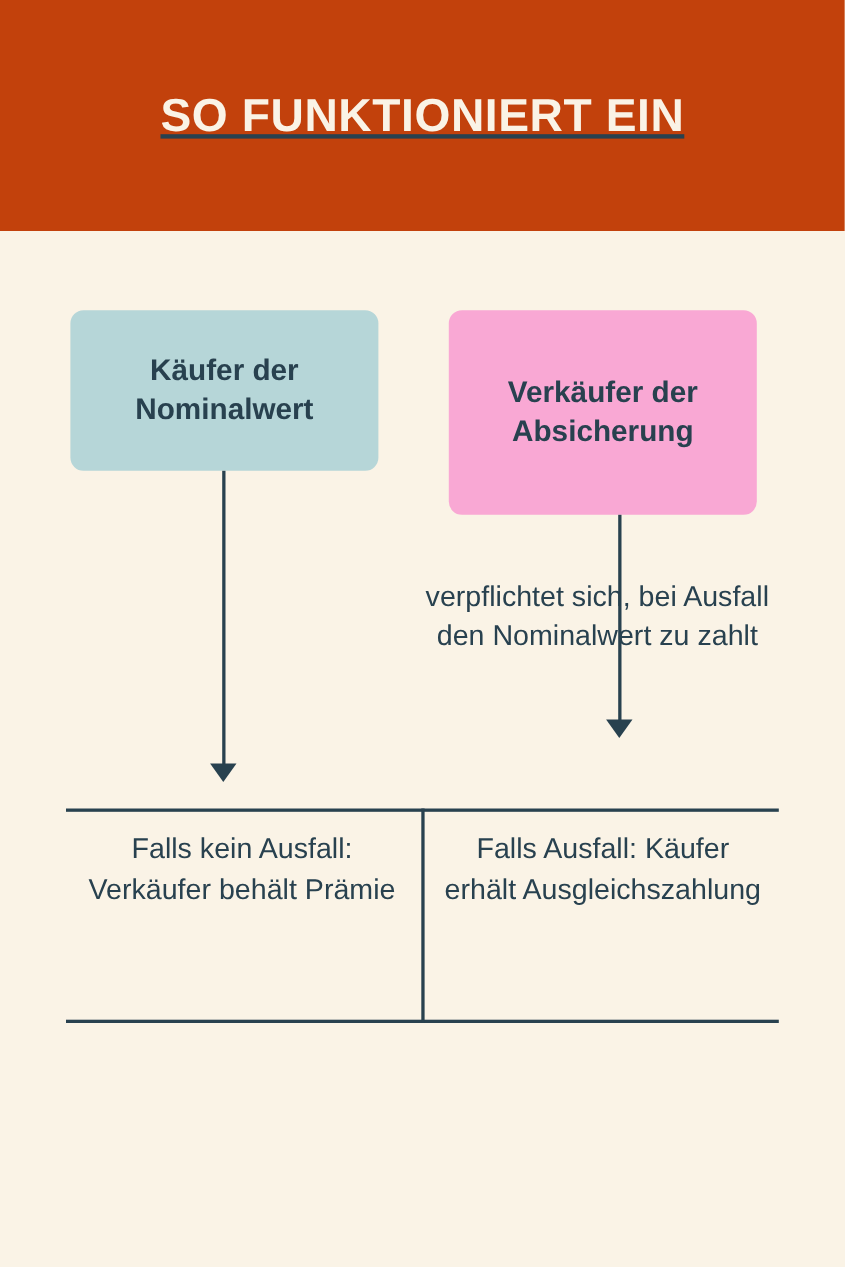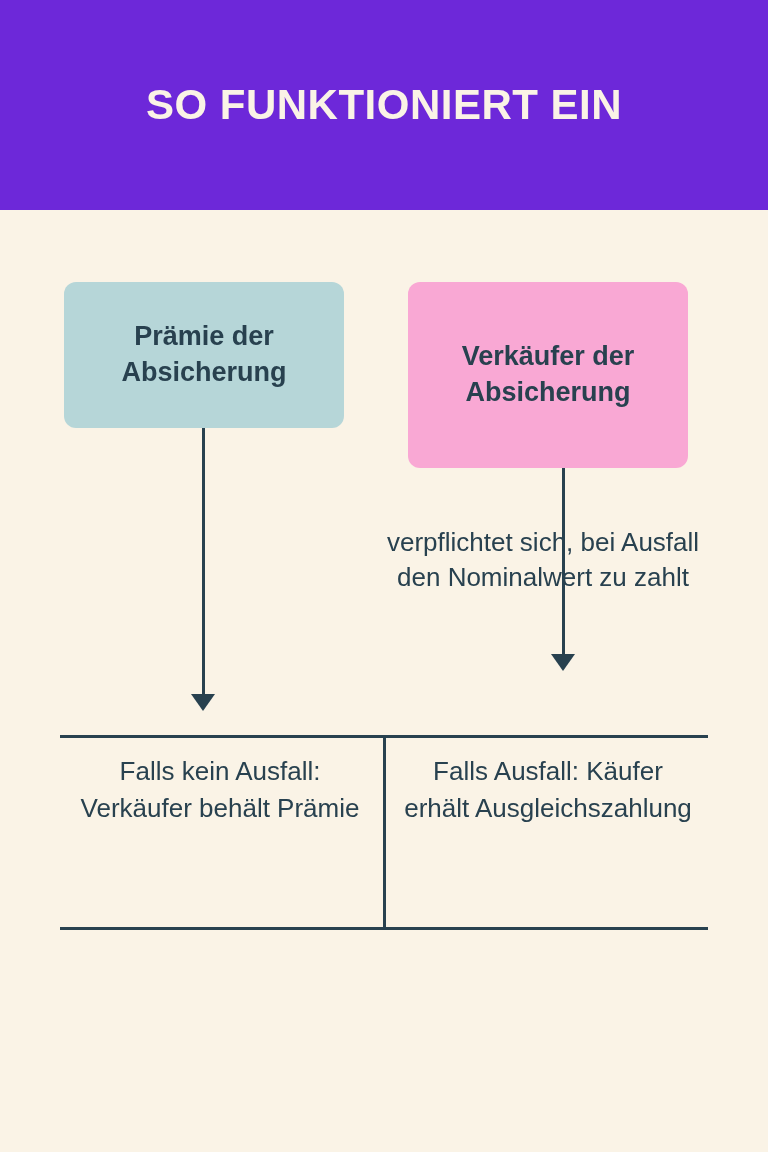--- a/index.html
+++ b/index.html
@@ -11,29 +11,30 @@
     height: 1152px;
     background: #FAF3E6;
     font-family: "Liberation Sans", sans-serif;
     color: #28414F;
     overflow: hidden;
     position: relative;
   }
 
   
   .header {
-    background: #6d28d9;
+    background: #c2410c;
     width: 768px;
     height: 210px;
     box-sizing: border-box;
     display: flex;
     flex-direction: column;
     align-items: center;
     justify-content: center;
     padding: 0 30px;
+    text-decoration: underline;
   }
   .header-line {
     color: #FAF3E6;
     font-weight: bold;
     font-size: 42px;
     letter-spacing: 0.5px;
     line-height: 1.28;
     text-align: center;
     text-transform: uppercase;
     white-space: nowrap;
@@ -153,21 +154,21 @@
 </style>
 </head>
 <body>
 
 <div class="header">
   <div class="header-line">So funktioniert ein</div>
 </div>
 
 <div class="canvas">
 
-  <div class="party-box" id="box-buyer">Prämie der Absicherung</div>
+  <div class="party-box" id="box-buyer">Käufer der Nominalwert</div>
   <div class="party-box" id="box-seller">Verkäufer der Absicherung</div>
 
   <div class="arrow-line" id="arrow-buyer-line"></div>
   <div class="arrow-head" id="arrow-buyer-head"></div>
 
   <div class="arrow-line" id="arrow-seller-line"></div>
   <div class="arrow-head" id="arrow-seller-head"></div>
 
   <div class="flow-label" id="label-compensation">verpflichtet sich, bei Ausfall den Nominalwert zu zahlt</div>
 

